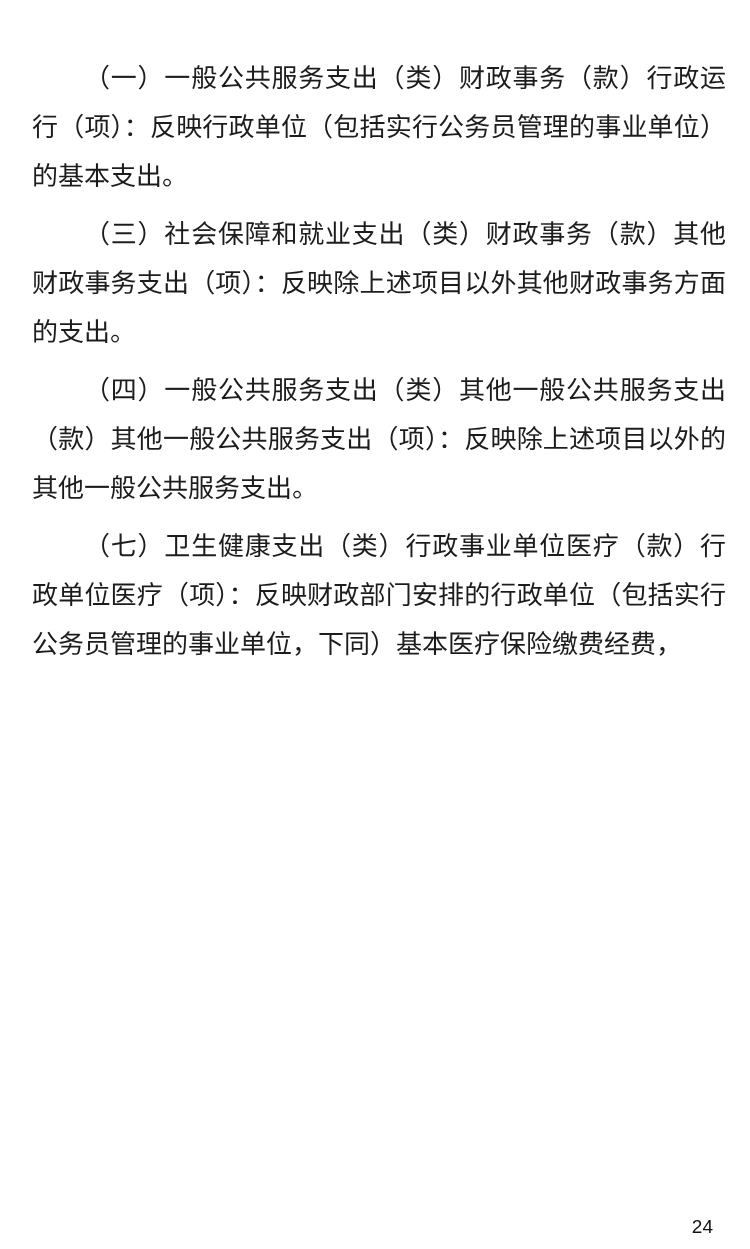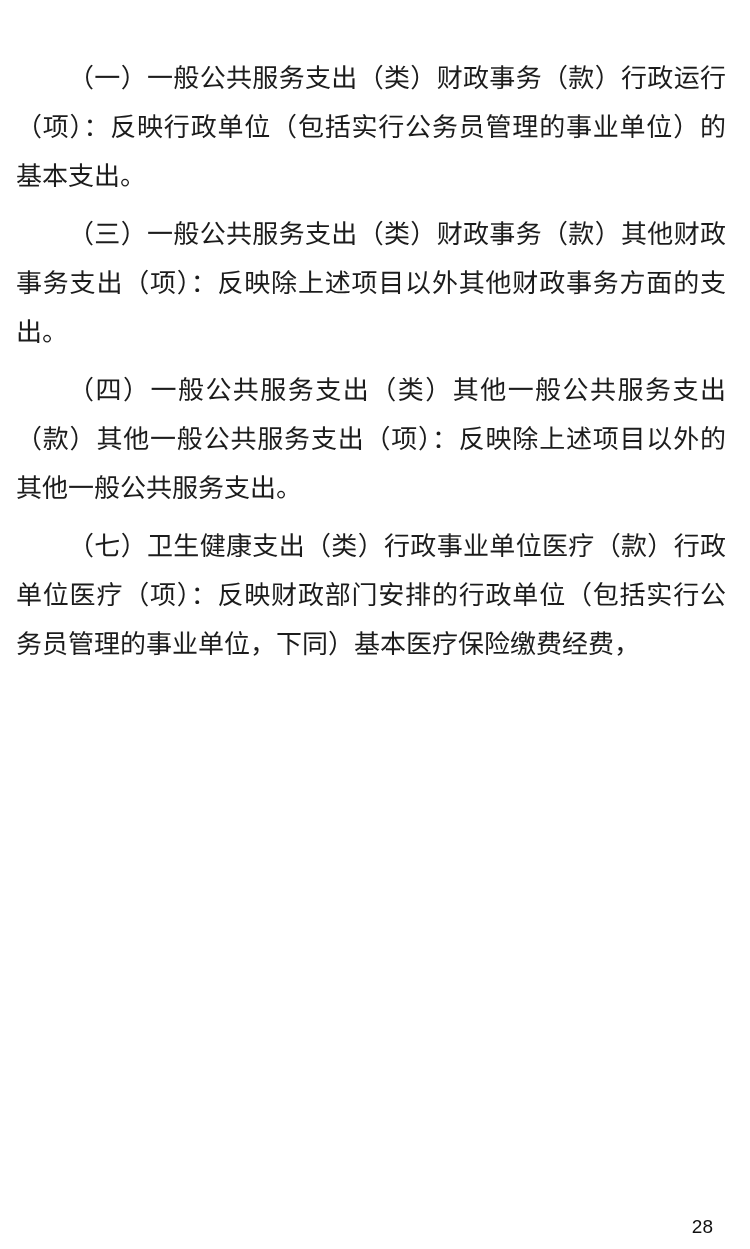--- a/index.html
+++ b/index.html
@@ -8,21 +8,21 @@
     background: #ffffff;
   }
   body {
     width: 750px;
     height: 1249px;
     position: relative;
     overflow: hidden;
     font-family: "Liberation Serif", "DejaVu Serif", serif;
   }
   .doc-body {
-    padding: 54px 24px 0 16px;
+    padding: 54px 24px 0 32px;
   }
   .doc-body p {
     margin: 0 0 9px 0;
     font-size: 26px;
     line-height: 49px;
     color: #1c1c1c;
     text-align: justify;
     text-justify: inter-character;
     text-indent: 2em;
     word-break: normal;
@@ -36,18 +36,18 @@
     font-size: 19px;
     color: #111111;
     line-height: 1;
   }
 </style>
 </head>
 <body>
 
 <div class="doc-body">
   <p>（一）一般公共服务支出（类）财政事务（款）行政运行（项）：反映行政单位（包括实行公务员管理的事业单位）的基本支出。</p>
-  <p>（三）一般公共服务支出（类）财政事务（款）其他财政事务支出（项）：反映除上述项目以外其他财政事务方面的支出。</p>
+  <p>（三）社会保障和就业支出（类）财政事务（款）其他财政事务支出（项）：反映除上述项目以外其他财政事务方面的支出。</p>
   <p>（四）一般公共服务支出（类）其他一般公共服务支出（款）其他一般公共服务支出（项）：反映除上述项目以外的其他一般公共服务支出。</p>
   <p>（七）卫生健康支出（类）行政事业单位医疗（款）行政单位医疗（项）：反映财政部门安排的行政单位（包括实行公务员管理的事业单位，下同）基本医疗保险缴费经费，</p>
 </div>
 
-<div class="page-number">28</div>
+<div class="page-number">24</div>
 
 </body></html>

